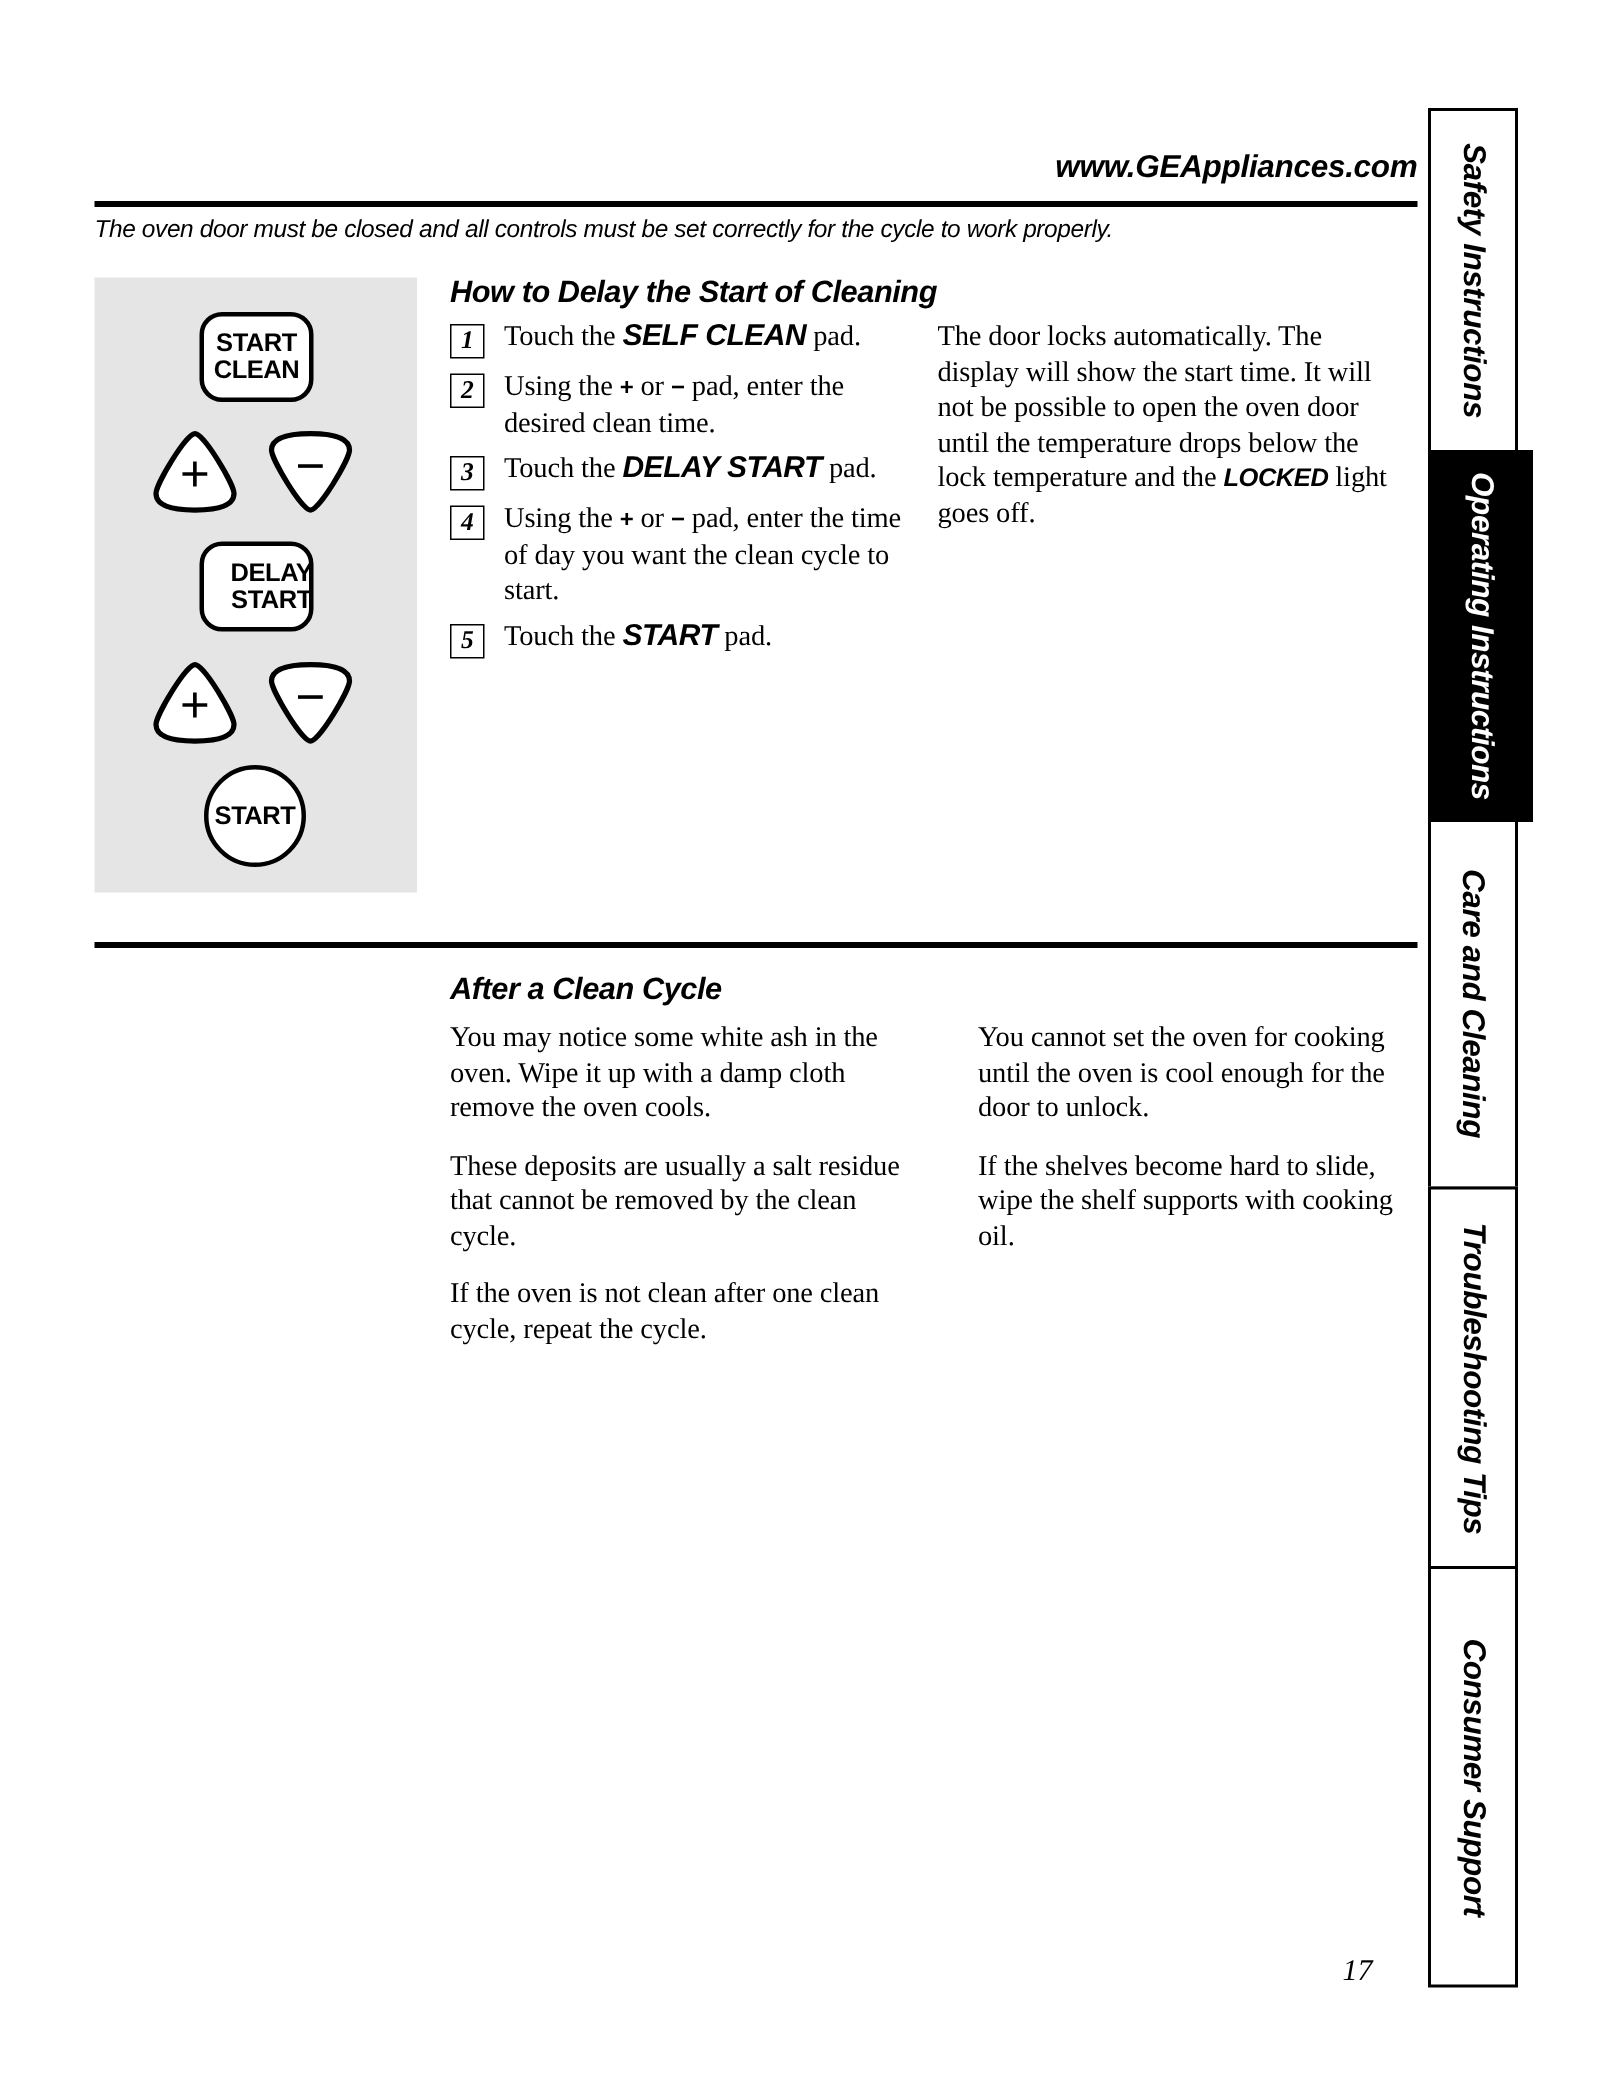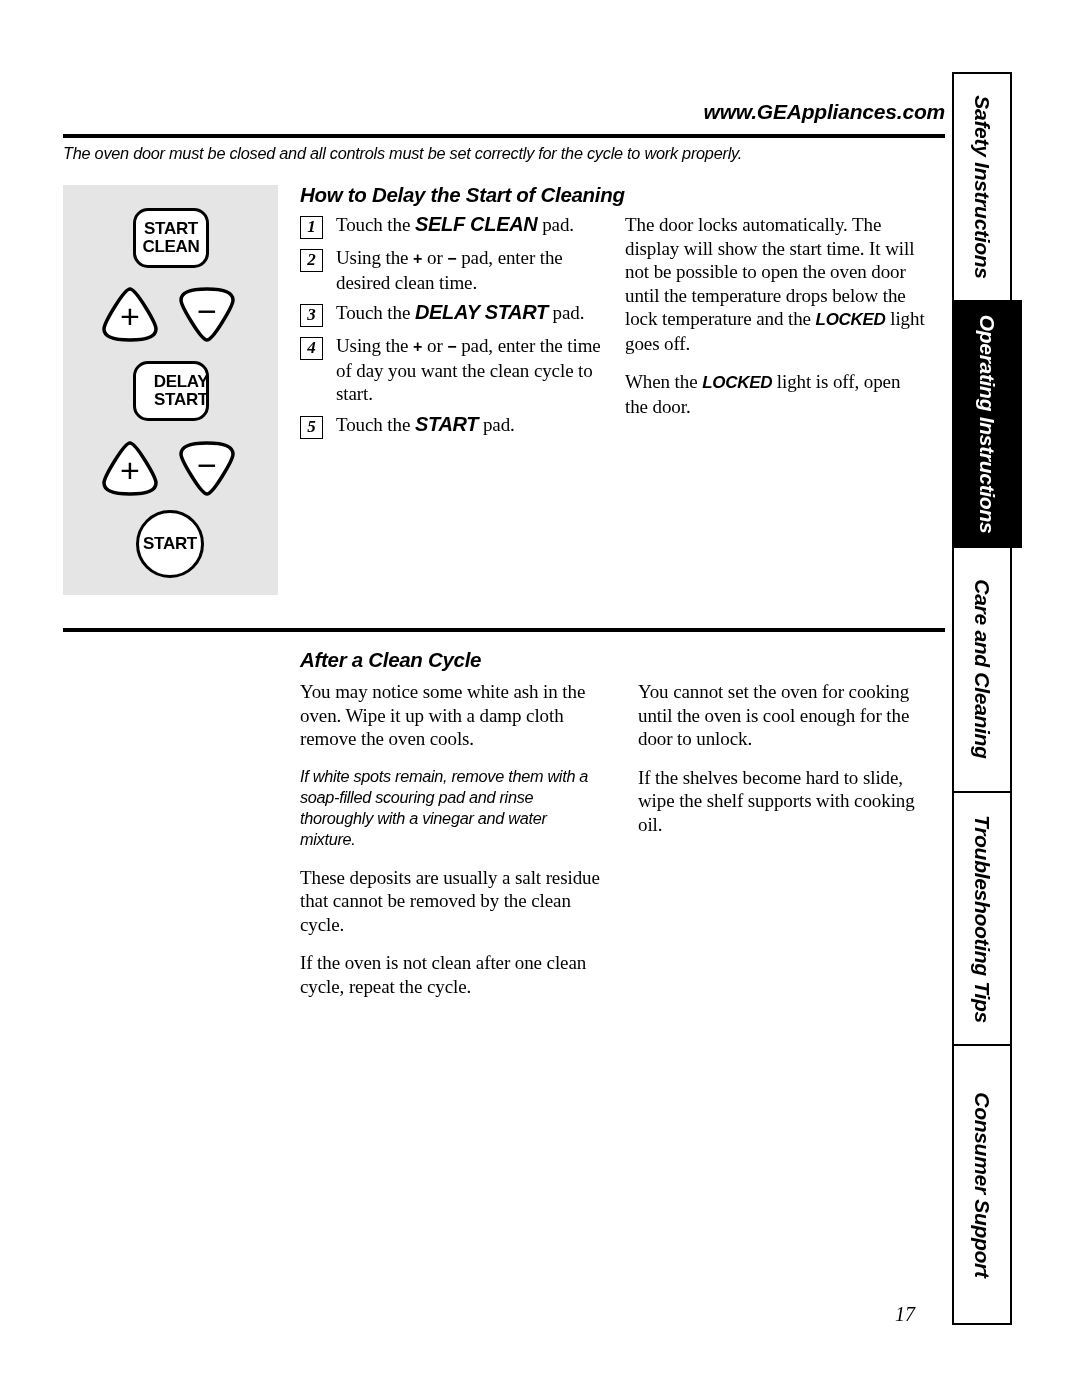--- a/index.html
+++ b/index.html
@@ -222,21 +222,21 @@
   }
 
   #after-col-left {
     position: absolute;
     left: 300px;
     top: 680px;
     width: 305px;
   }
   #after-col-right {
     position: absolute;
-    left: 638px;
+    left: 652px;
     top: 680px;
     width: 290px;
   }
 
   
   #page-number {
     position: absolute;
     left: 895px;
     top: 1303px;
     font-family: "Liberation Serif", serif;
@@ -360,30 +360,28 @@
     <div class="step-text"><span>Using the </span><span class="sym-inline">+</span><span> or </span><span class="sym-inline">−</span><span> pad, enter the time of day you want the clean cycle to start.</span></div>
   </div>
   <div class="step-row">
     <div class="step-num">5</div>
     <div class="step-text"><span>Touch the </span><b>START</b><span> pad.</span></div>
   </div>
 </div>
 
 <div class="col-right-top">
   <p class="body-p"><span>The door locks automatically. The display will show the start time. It will not be possible to open the oven door until the temperature drops below the lock temperature and the </span><b>LOCKED</b><span> light goes off.</span></p>
-  <p class="body-p"><span>When the </span><b>LOCKED</b><span> light is off, open the door.</span></p>
 </div>
 
 <div id="mid-rule"></div>
 
 <div class="section-heading" id="heading-after">After a Clean Cycle</div>
 
 <div id="after-col-left">
   <p class="body-p">You may notice some white ash in the oven. Wipe it up with a damp cloth remove the oven cools.</p>
-  <p class="note-p">If white spots remain, remove them with a soap-filled scouring pad and rinse thoroughly with a vinegar and water mixture.</p>
   <p class="body-p">These deposits are usually a salt residue that cannot be removed by the clean cycle.</p>
   <p class="body-p">If the oven is not clean after one clean cycle, repeat the cycle.</p>
 </div>
 
 <div id="after-col-right">
   <p class="body-p">You cannot set the oven for cooking until the oven is cool enough for the door to unlock.</p>
   <p class="body-p">If the shelves become hard to slide, wipe the shelf supports with cooking oil.</p>
 </div>
 
 <div id="page-number">17</div>

